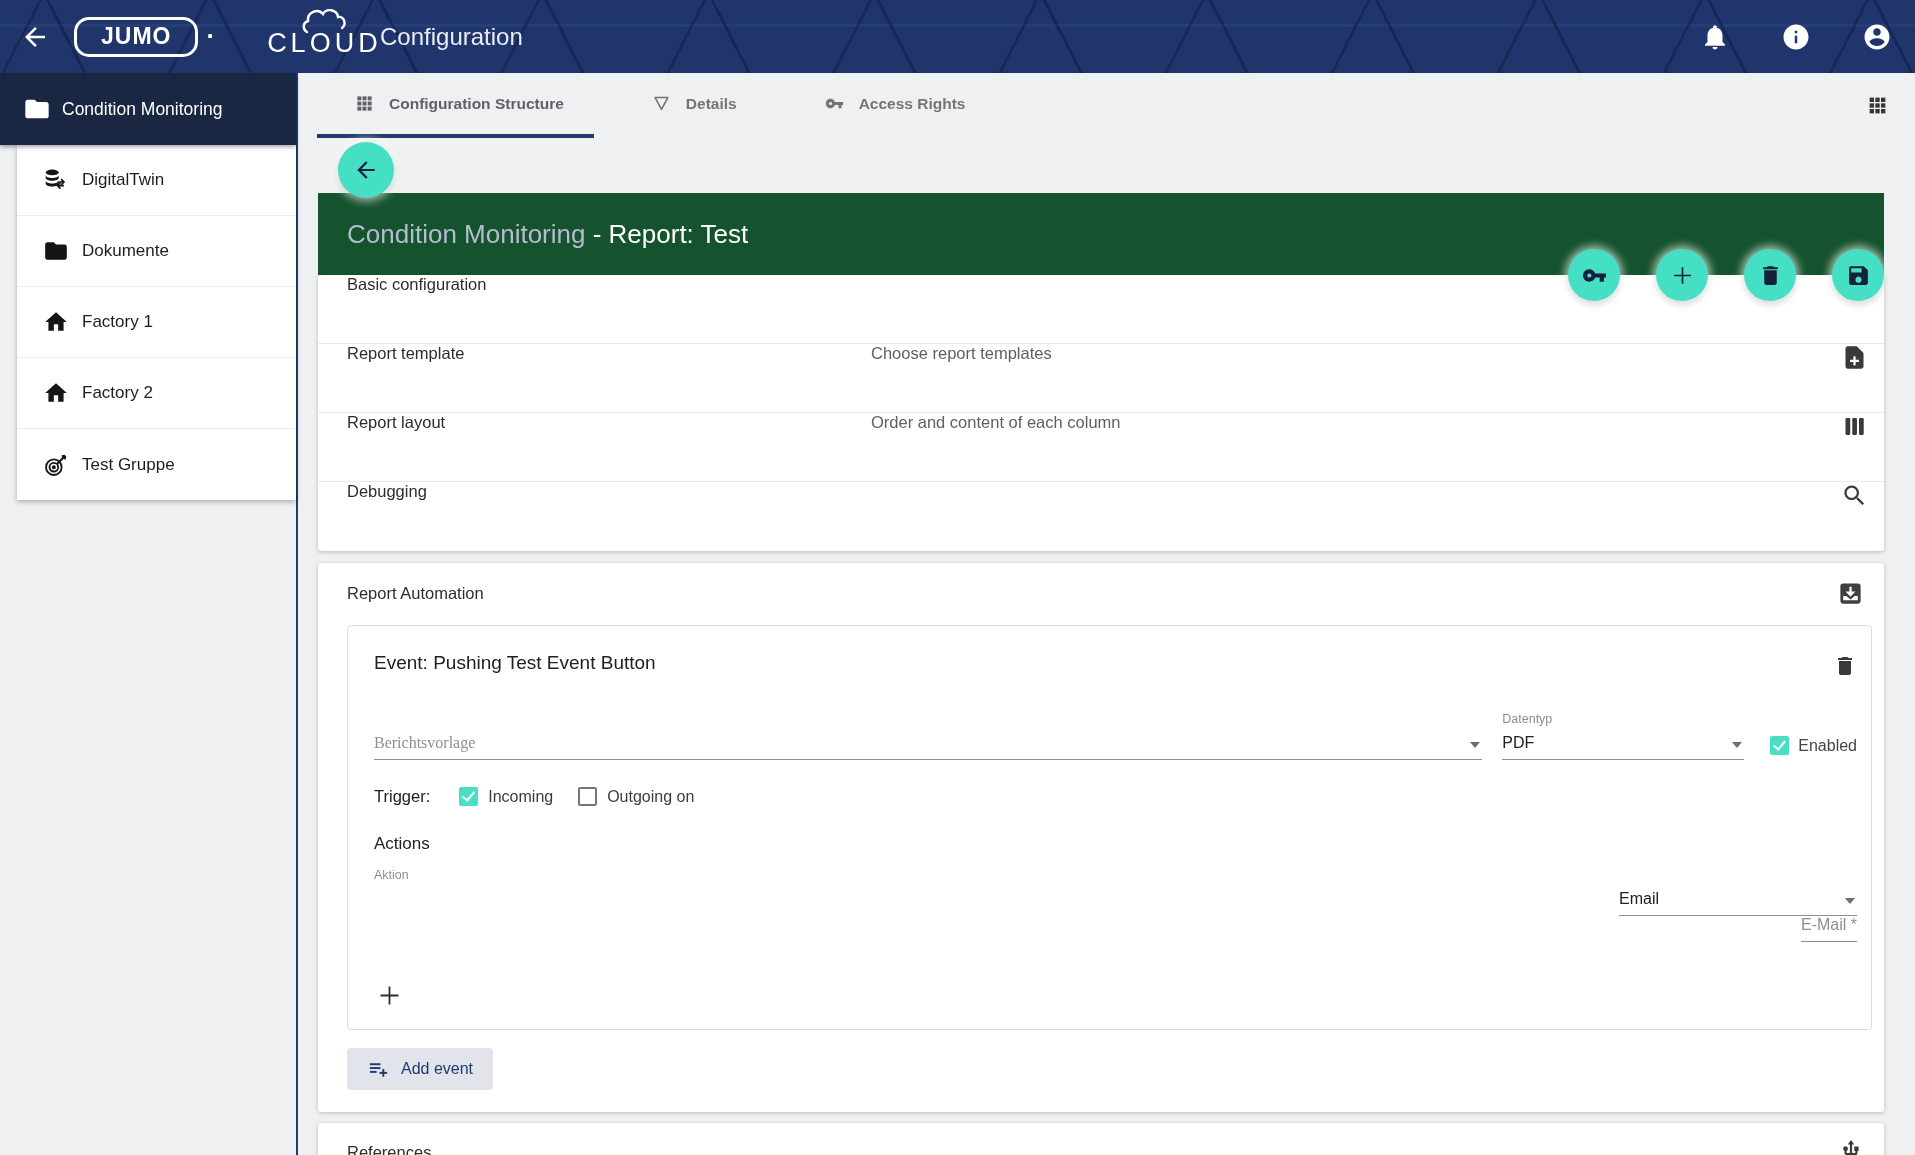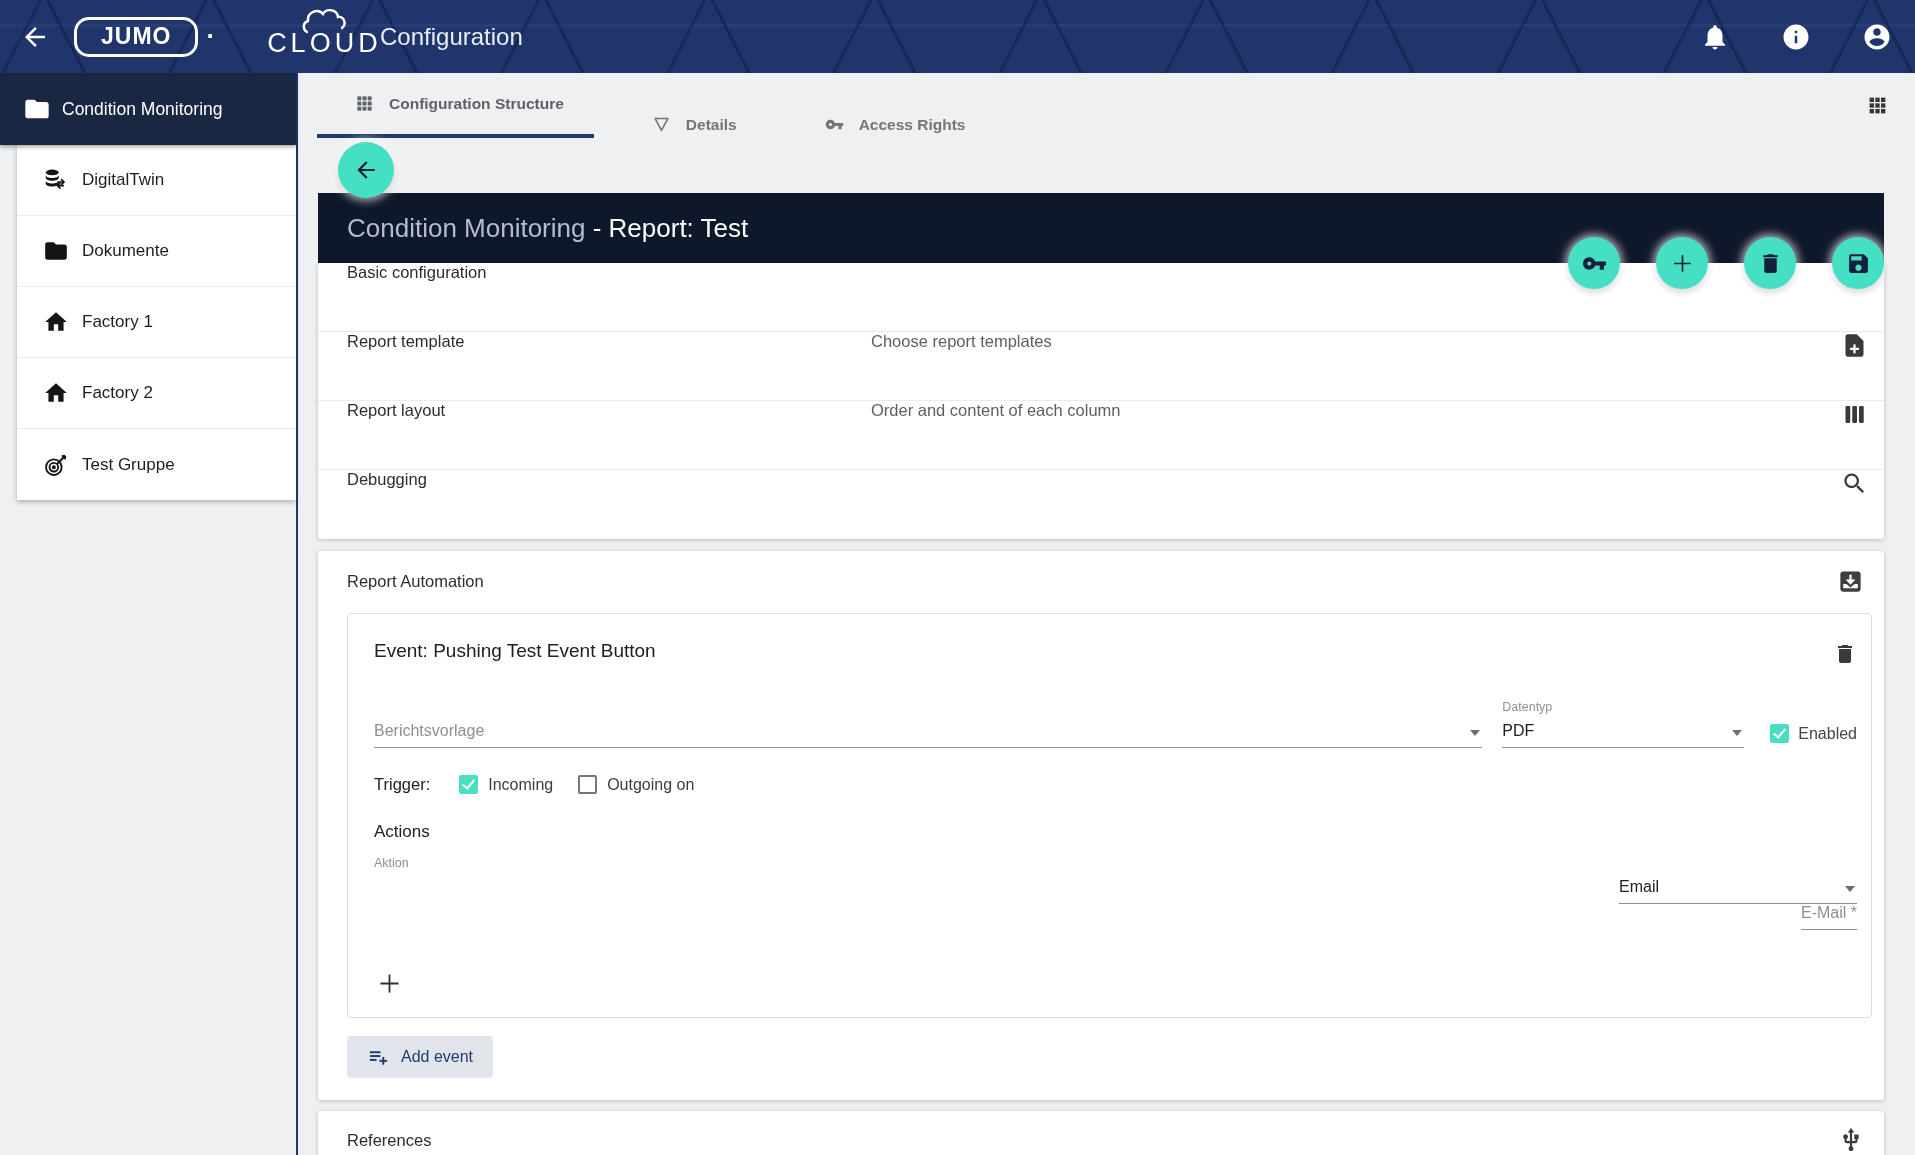--- a/index.html
+++ b/index.html
@@ -43,31 +43,31 @@
   .side-item .sicon{ width:26px; height:26px; color:#151515; flex:0 0 auto; }
   .side-item-label{ font-size:17px; color:#1e1e1e; }
 
   
   .main{ position:absolute; left:300px; top:73px; right:0; bottom:0; }
   .tab-bar{ height:65px; display:flex; align-items:stretch; padding-left:17px; position:relative;font-weight:bold; }
   .tab{ display:flex; align-items:center; gap:15px; padding:0 30px 0 38px;
     color:#757575; font-size:15.5px; cursor:pointer; border-bottom:4px solid transparent; }
   .tab .ticon{ width:19px; height:19px; }
   .tab.active{ color:#5f6368; border-bottom:4px solid #1e3a6e; }
-  .tab + .tab{ margin-left:20px;align-items:flex-end; }
+  .tab + .tab{ margin-left:20px; }
   .apps-btn{ position:absolute; right:27px; top:22px; width:21px; height:21px; color:#373737; cursor:pointer; }
 
   .content{ position:absolute; left:0; right:0; top:65px; bottom:0; }
 
   .back-fab{ position:absolute; left:38px; top:4px; width:56px; height:56px; border-radius:50%;
     background:#45dfc4; display:flex; align-items:center; justify-content:center; cursor:pointer; z-index:12;
     box-shadow:0 0 9px 3px rgba(255,255,255,.65), 0 3px 6px rgba(0,0,0,.25); }
   .back-fab .ficon{ width:26px; height:26px; color:#16213d; }
 
-  .title-panel{ position:relative; margin:55px 31px 0 18px; height:70px; background:#0f172a;
+  .title-panel{ position:relative; margin:55px 31px 0 18px; height:82px; background:#14532d;
     display:flex; align-items:center; }
   .panel-title{ padding-left:29px; font-size:26px; }
   .panel-title .t-prefix{ color:#b4bccd; }
   .panel-title .t-suffix{ color:#ffffff; }
   .fab-row{ position:absolute; right:0; bottom:-26px; display:flex; gap:36px; z-index:12; }
   .fab{ width:52px; height:52px; border-radius:50%; background:#45dfc4; cursor:pointer;
     display:flex; align-items:center; justify-content:center;
     box-shadow:0 0 9px 3px rgba(255,255,255,.65), 0 3px 6px rgba(0,0,0,.25); }
   .fab .ficon{ width:25px; height:25px; color:#14203c; }
 
@@ -89,21 +89,21 @@
   .event-head{ display:flex; align-items:center; }
   .event-title{ flex:1; font-size:19px; color:#212121; }
   .trash-sm{ width:24px; height:24px; color:#3a3a3a; cursor:pointer; margin-top:6px; }
 
   .field{ border-bottom:1px solid #8f8f8f; display:flex; align-items:flex-end; padding-bottom:7px; }
   .field .val{ flex:1; font-size:16px; }
   .placeholder{ color:#8f8f8f; }
   .sel-arrow{ width:0; height:0; border-left:5px solid transparent; border-right:5px solid transparent;
     border-top:6px solid #6e6e6e; margin:0 2px 4px 8px; }
   .row-selects{ display:flex; align-items:flex-end; margin-top:34px; }
-  .sel-template{ flex:1; }
+  .sel-template{ flex:1;font-family:Liberation Serif, serif; }
   .dt-block{ width:242px; margin-left:20px; }
   .mini-label{ font-size:12.5px; color:#8f8f8f; margin-bottom:8px; }
   .dt-val{ color:#212121; }
   .enabled-wrap{ display:flex; align-items:center; gap:9px; margin-left:26px; padding-bottom:5px; }
   .cb{ width:19px; height:19px; border-radius:2px; position:relative; cursor:pointer; flex:0 0 auto; }
   .cb.checked{ background:#49dfc5; }
   .cb.checked::after{ content:""; position:absolute; left:6px; top:2px; width:5px; height:10px;
     border:solid #fff; border-width:0 2px 2px 0; transform:rotate(40deg); }
   .cb.unchecked{ background:#fff; border:2px solid #767676; }
   .cb-label{ font-size:16px; color:#454545; }

